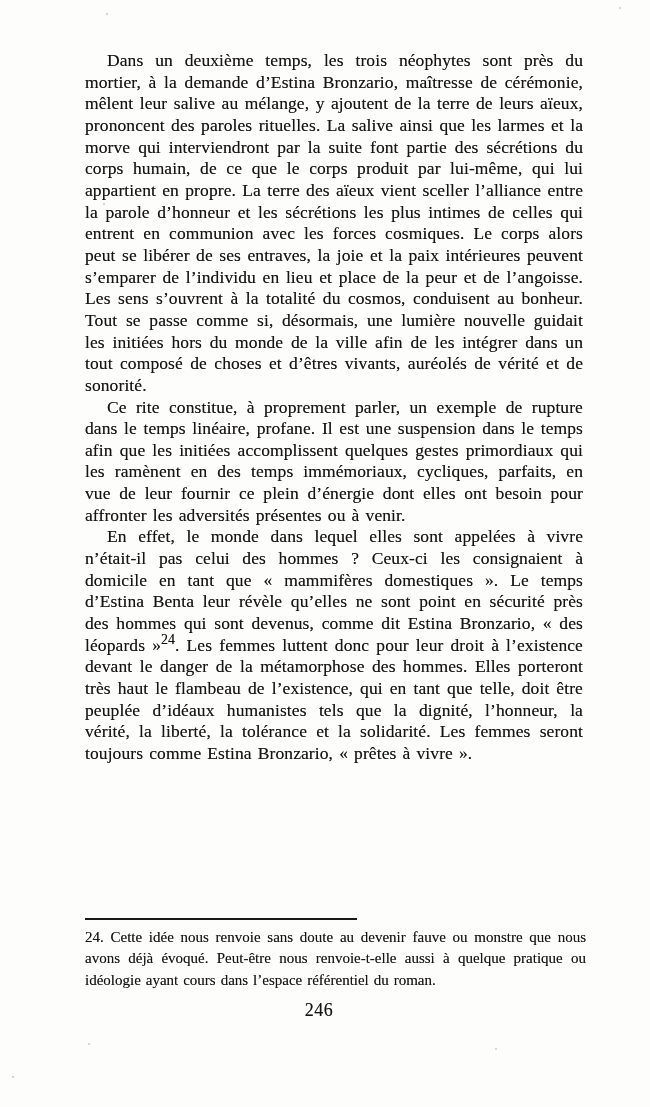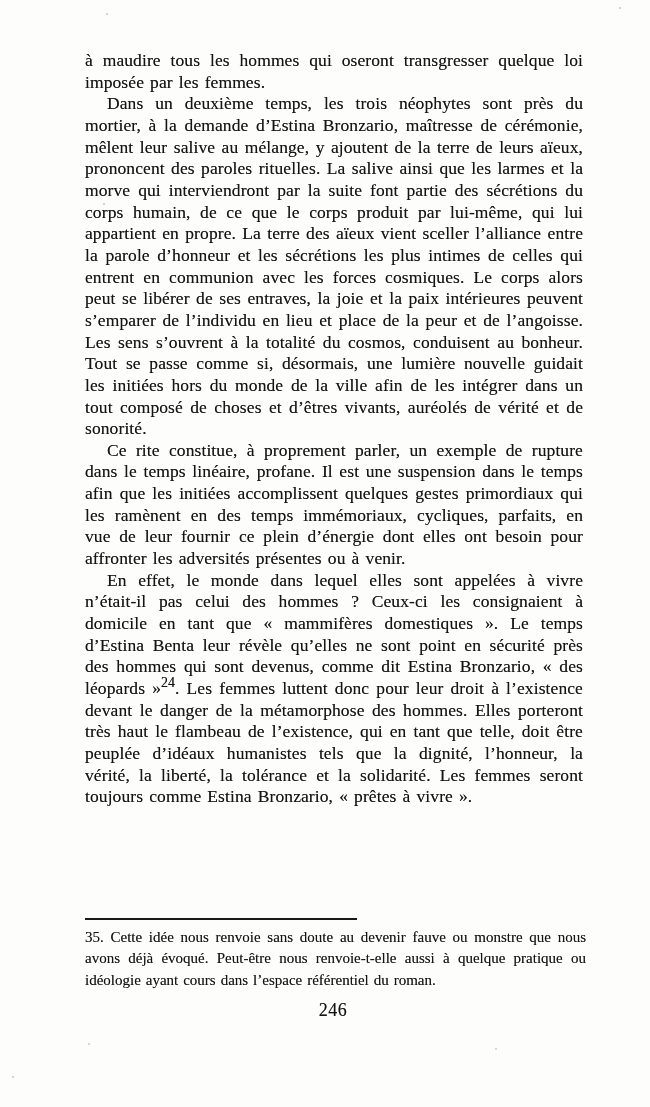--- a/index.html
+++ b/index.html
@@ -56,21 +56,21 @@
     top: 927px;
     width: 501px;
     font-size: 15px;
     line-height: 21.3px;
     text-align: justify;
     word-spacing: 1.2px;
     text-shadow: 0 0 0.4px rgba(20, 18, 16, 0.5);
   }
   .page-number {
     position: absolute;
-    left: 84px;
+    left: 70px;
     top: 1000px;
     width: 498px;
     text-align: center;
     font-size: 18px;
     letter-spacing: 0.5px;
     text-shadow: 0 0 0.5px rgba(20, 18, 16, 0.5);
   }
   .speck {
     position: absolute;
     width: 2px;
@@ -78,29 +78,28 @@
     border-radius: 50%;
     background: #c9c9c4;
   }
 </style>
 </head>
 <body>
 
 <div class="page">
 
   <div class="text-block">
-    <p class="para no-indent">à maudire tous les hommes qui oseront transgresser quelque loi imposée par les femmes.</p>
     <p class="para">Dans un deuxième temps, les trois néophytes sont près du mortier, à la demande d’Estina Bronzario, maîtresse de cérémonie, mêlent leur salive au mélange, y ajoutent de la terre de leurs aïeux, prononcent des paroles rituelles. La salive ainsi que les larmes et la morve qui interviendront par la suite font partie des sécrétions du corps humain, de ce que le corps produit par lui-même, qui lui appartient en propre. La terre des aïeux vient sceller l’alliance entre la parole d’honneur et les sécrétions les plus intimes de celles qui entrent en communion avec les forces cosmiques. Le corps alors peut se libérer de ses entraves, la joie et la paix intérieures peuvent s’emparer de l’individu en lieu et place de la peur et de l’angoisse. Les sens s’ouvrent à la totalité du cosmos, conduisent au bonheur. Tout se passe comme si, désormais, une lumière nouvelle guidait les initiées hors du monde de la ville afin de les intégrer dans un tout composé de choses et d’êtres vivants, auréolés de vérité et de sonorité.</p>
     <p class="para">Ce rite constitue, à proprement parler, un exemple de rupture dans le temps linéaire, profane. Il est une suspension dans le temps afin que les initiées accomplissent quelques gestes primordiaux qui les ramènent en des temps immémoriaux, cycliques, parfaits, en vue de leur fournir ce plein d’énergie dont elles ont besoin pour affronter les adversités présentes ou à venir.</p>
     <p class="para"><span>En effet, le monde dans lequel elles sont appelées à vivre n’était-il pas celui des hommes&nbsp;? Ceux-ci les consignaient à domicile en tant que «&nbsp;mammifères domestiques&nbsp;». Le temps d’Estina Benta leur révèle qu’elles ne sont point en sécurité près des hommes qui sont devenus, comme dit Estina Bronzario, «&nbsp;des léopards&nbsp;»</span><sup class="note-ref">24</sup><span>. Les femmes luttent donc pour leur droit à l’existence devant le danger de la métamorphose des hommes. Elles porteront très haut le flambeau de l’existence, qui en tant que telle, doit être peuplée d’idéaux humanistes tels que la dignité, l’honneur, la vérité, la liberté, la tolérance et la solidarité. Les femmes seront toujours comme Estina Bronzario, «&nbsp;prêtes à vivre&nbsp;».</span></p>
   </div>
 
   <div class="footnote-rule"></div>
 
-  <div class="footnote">35. Cette idée nous renvoie sans doute au devenir fauve ou monstre que nous avons déjà évoqué. Peut-être nous renvoie-t-elle aussi à quelque pratique ou idéologie ayant cours dans l’espace référentiel du roman.</div>
+  <div class="footnote">24. Cette idée nous renvoie sans doute au devenir fauve ou monstre que nous avons déjà évoqué. Peut-être nous renvoie-t-elle aussi à quelque pratique ou idéologie ayant cours dans l’espace référentiel du roman.</div>
 
   <div class="page-number">246</div>
 
   <div class="speck" style="left:106px; top:13px;"></div>
   <div class="speck" style="left:619px; top:7px;"></div>
   <div class="speck" style="left:103px; top:203px;"></div>
   <div class="speck" style="left:12px; top:1076px;"></div>
   <div class="speck" style="left:88px; top:1043px;"></div>
   <div class="speck" style="left:495px; top:1048px;"></div>
 

